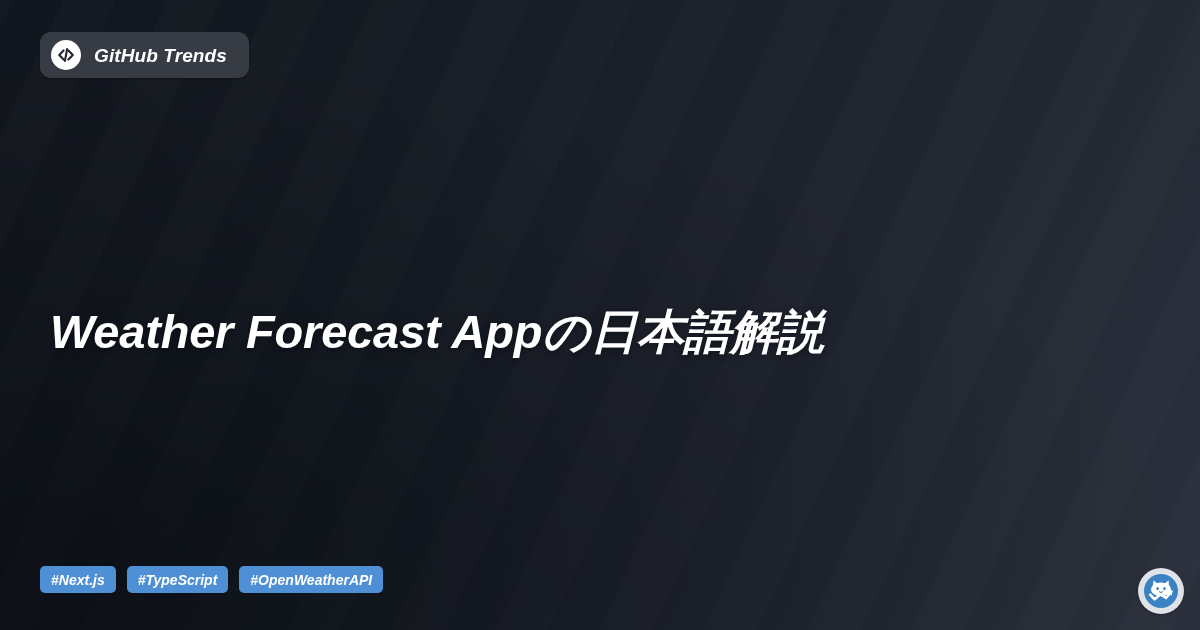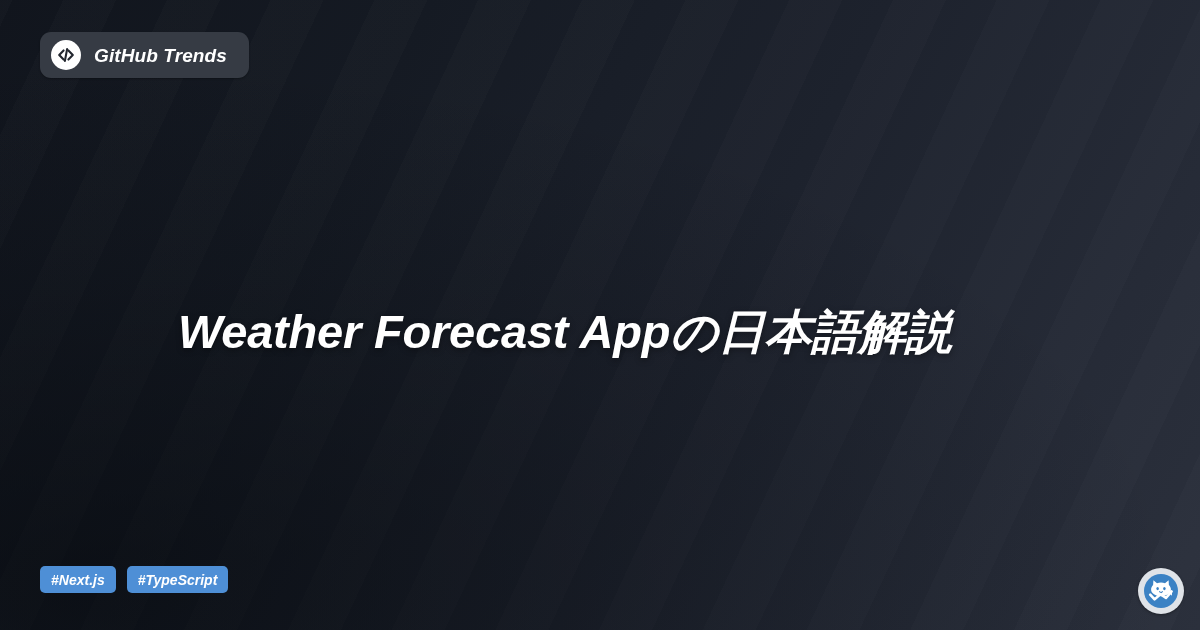--- a/index.html
+++ b/index.html
@@ -99,21 +99,20 @@
     position: absolute;
     left: 50px;
     top: 302px;
     width: 1030px;
     color: #ffffff;
     font-size: 47px;
     font-weight: bold;
     line-height: 1.28;
     letter-spacing: -0.2px;
     text-shadow: 0 2px 6px rgba(0,0,0,0.38);
-    text-align: center;
   }
 
   
   .tag-row {
     position: absolute;
     left: 40px;
     bottom: 37px;
     display: flex;
     align-items: center;
     gap: 11px;
@@ -164,20 +163,21 @@
         </svg>
       </span>
       <span class="brand-label">GitHub Trends</span>
     </div>
 
     <h1 class="headline">Weather Forecast Appの日本語解説</h1>
 
     <div class="tag-row">
       <span class="tag">#Next.js</span>
       <span class="tag">#TypeScript</span>
+      <span class="tag">#OpenWeatherAPI</span>
     </div>
 
     <div class="corner-logo">
       <svg width="38" height="38" viewBox="0 0 38 38" aria-hidden="true">
         <circle cx="19" cy="19" r="17" fill="#3b82c4"></circle>
 
         <path d="M11.1 13.0 L11.4 8.2 L15.0 11.2
                  C16.3 10.8 17.6 10.6 19.0 10.6
                  C20.4 10.6 21.7 10.8 23.0 11.2
                  L26.6 8.2 L26.9 13.0

